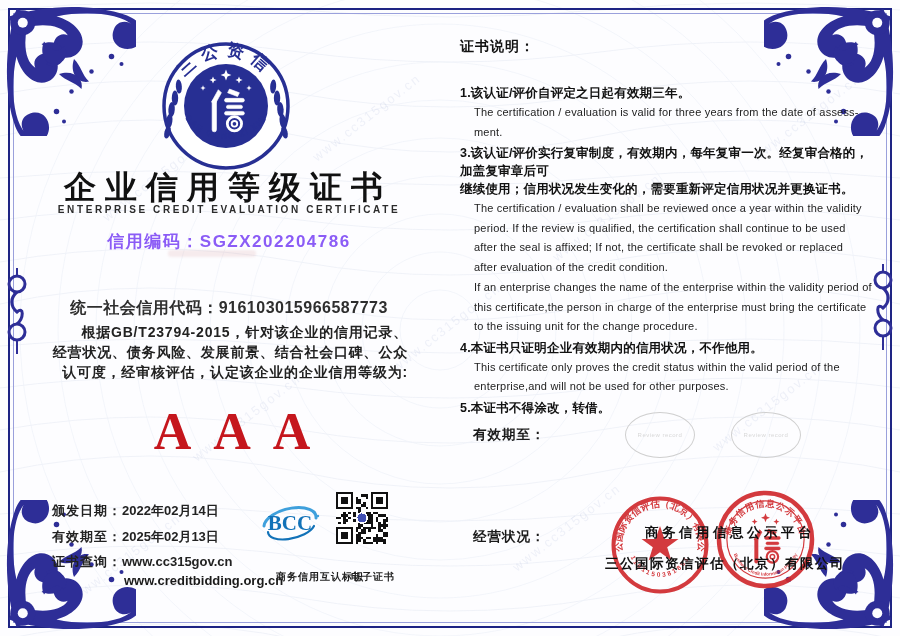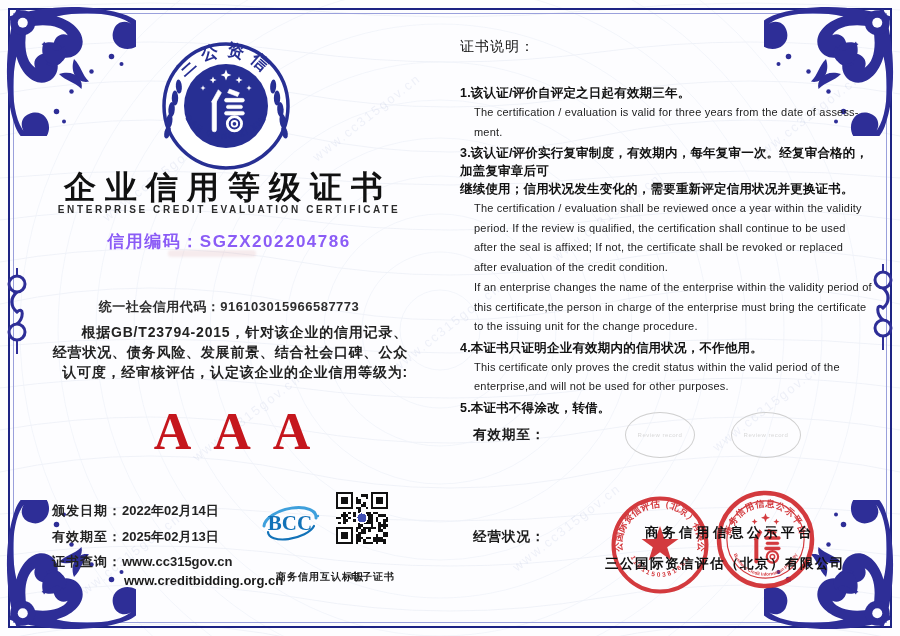--- a/index.html
+++ b/index.html
@@ -29,37 +29,37 @@
   .title{left:28px;top:166px;width:400px;text-align:center;
          font-family:"Liberation Serif","DejaVu Serif",serif;
          font-size:32px;font-weight:900;letter-spacing:9px;color:#111;}
   .subtitle{left:30px;top:204px;width:398px;text-align:center;
             font-size:10px;font-weight:700;letter-spacing:2.6px;color:#2c2c2c;}
   .credit-code{left:30px;top:230px;width:398px;text-align:center;
                font-size:17px;font-weight:700;letter-spacing:1.5px;color:#8b5cf6;}
   .redacted{left:168px;top:250px;width:88px;height:7px;border-radius:3px;
             background:rgba(205,125,125,.14);filter:blur(1px);}
   .uscc{left:30px;top:298px;width:398px;text-align:center;
-        font-size:13px;font-weight:700;letter-spacing:.5px;color:#2e2e2e;}
+        font-size:16px;font-weight:700;letter-spacing:.5px;color:#2e2e2e;}
   .statement{left:52px;top:322px;width:356px;font-size:14px;font-weight:600;
              line-height:20px;color:#222;text-indent:2em;white-space:pre-line;
              letter-spacing:.8px;text-align:right;}
   .grade{left:32px;top:402px;width:400px;text-align:center;
          font-family:"Liberation Serif","DejaVu Serif",serif;
          font-size:52px;font-weight:700;letter-spacing:22px;color:#c5161d;text-indent:22px;}
   .drow{left:52px;font-size:13px;line-height:16px;white-space:nowrap;}
   .drow .lbl{font-weight:700;letter-spacing:1px;color:#222;}
   .drow .val{font-weight:700;color:#222;}
   .url2{left:124px;font-size:13px;font-weight:600;}
   .bcc-logo{left:258px;top:500px;width:64px;height:46px;}
   .qr{left:336px;top:492px;width:52px;height:52px;}
   .cap{font-size:10px;font-weight:700;color:#222;text-align:center;letter-spacing:1px;margin-left:28px;}
   
   .rcol{left:460px;top:38px;width:414px;}
-  .r-head{font-size:14px;font-weight:400;letter-spacing:1px;margin:0 0 28px 0;color:#111;}
+  .r-head{font-size:14px;font-weight:700;letter-spacing:1px;margin:0 0 28px 0;color:#111;}
   .zh{font-size:12.5px;font-weight:700;color:#111;line-height:18px;margin:2px 0 1px 0;
       white-space:pre-line;letter-spacing:.2px;}
   .en{font-size:11px;color:#222;line-height:19.5px;margin:0 0 1px 14px;
       white-space:pre-line;letter-spacing:.2px;}
   .review-lbl{left:473px;top:426px;font-size:13.5px;font-weight:800;letter-spacing:1px;}
   .stamp-oval{width:68px;height:44px;border:1px solid #cfcfcf;border-radius:50%;
               display:flex;align-items:center;justify-content:center;
               color:#d8d8d8;font-size:6px;letter-spacing:.5px;}
   .issuer-lbl{left:473px;top:528px;font-size:13.5px;font-weight:800;letter-spacing:1px;z-index:6;}
   .issuer-l1{left:590px;top:524px;width:280px;text-align:center;font-size:13.5px;

